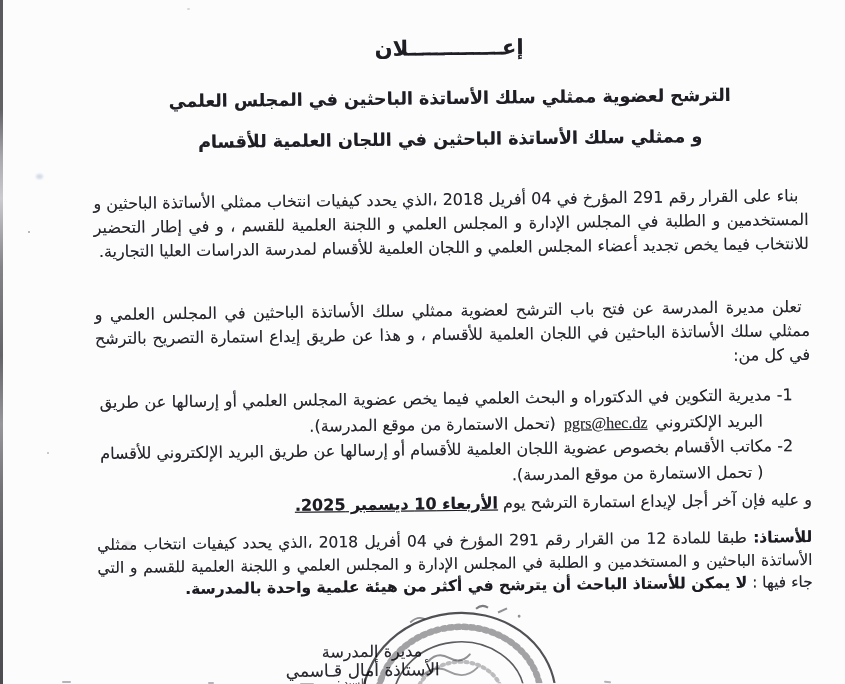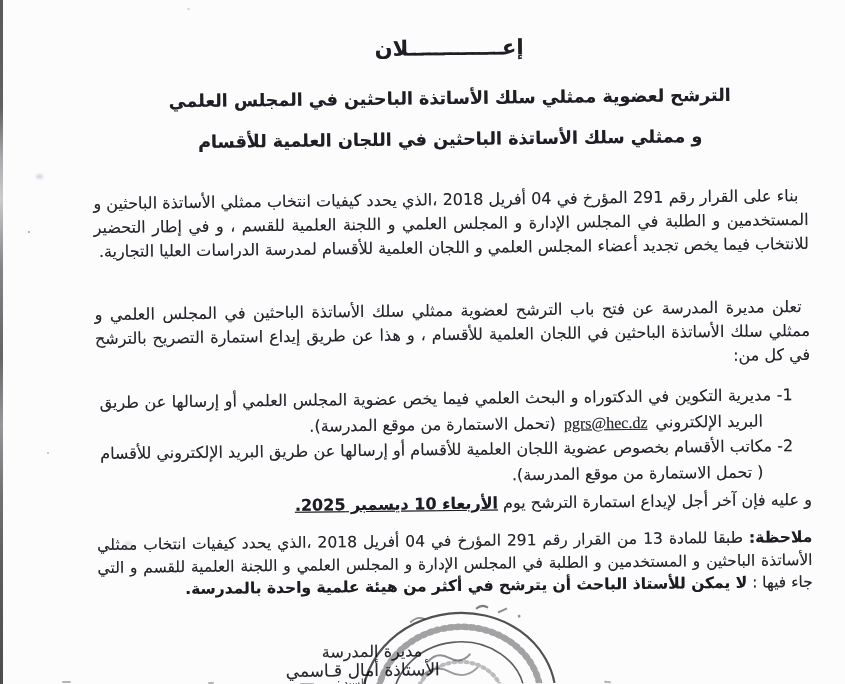--- a/index.html
+++ b/index.html
@@ -95,21 +95,21 @@
       <span>(تحمل الاستمارة من موقع المدرسة).</span>
     </div>
     <div class="list-item">
       <span>2-</span>
       <span>مكاتب الأقسام بخصوص عضوية اللجان العلمية للأقسام أو إرسالها عن طريق البريد الإلكتروني للأقسام ( تحمل الاستمارة من موقع المدرسة).</span>
     </div>
   </div>
 
   <div class="deadline"><span>و عليه فإن آخر أجل لإيداع استمارة الترشح يوم </span><span class="deadline-date">الأربعاء 10 ديسمبر 2025.</span></div>
 
-  <div class="note"><span class="bold-ink">ملاحظة:</span><span> طبقا للمادة 13 من القرار رقم 291 المؤرخ في 04 أفريل 2018 ،الذي يحدد كيفيات انتخاب ممثلي الأساتذة الباحثين و المستخدمين و الطلبة في المجلس الإدارة و المجلس العلمي و اللجنة العلمية للقسم و التي جاء فيها : </span><span class="bold-ink">لا يمكن للأستاذ الباحث أن يترشح في أكثر من هيئة علمية واحدة بالمدرسة.</span></div>
+  <div class="note"><span class="bold-ink">للأستاذ:</span><span> طبقا للمادة 12 من القرار رقم 291 المؤرخ في 04 أفريل 2018 ،الذي يحدد كيفيات انتخاب ممثلي الأساتذة الباحثين و المستخدمين و الطلبة في المجلس الإدارة و المجلس العلمي و اللجنة العلمية للقسم و التي جاء فيها : </span><span class="bold-ink">لا يمكن للأستاذ الباحث أن يترشح في أكثر من هيئة علمية واحدة بالمدرسة.</span></div>
 
   <div class="sig-role">مديرة المدرسة</div>
   <div class="sig-name">الأستاذة أمال قـاسمي</div>
   <div class="sig-small">السيد :</div>
 
   <svg class="stamp" viewBox="0 0 210 82" xmlns="http://www.w3.org/2000/svg" aria-hidden="true">
     <g transform="rotate(-6 100 98)" fill="none" stroke="#26262b" stroke-linecap="round">
       <ellipse cx="100" cy="98" rx="97" ry="87" stroke-width="2.2" opacity="0.8"></ellipse>
       <ellipse cx="100" cy="98" rx="66" ry="58" stroke-width="1.6" opacity="0.75"></ellipse>
       <ellipse cx="100" cy="98" rx="82" ry="73" stroke-width="6.5" stroke-dasharray="2.5 4.5" opacity="0.42"></ellipse>

